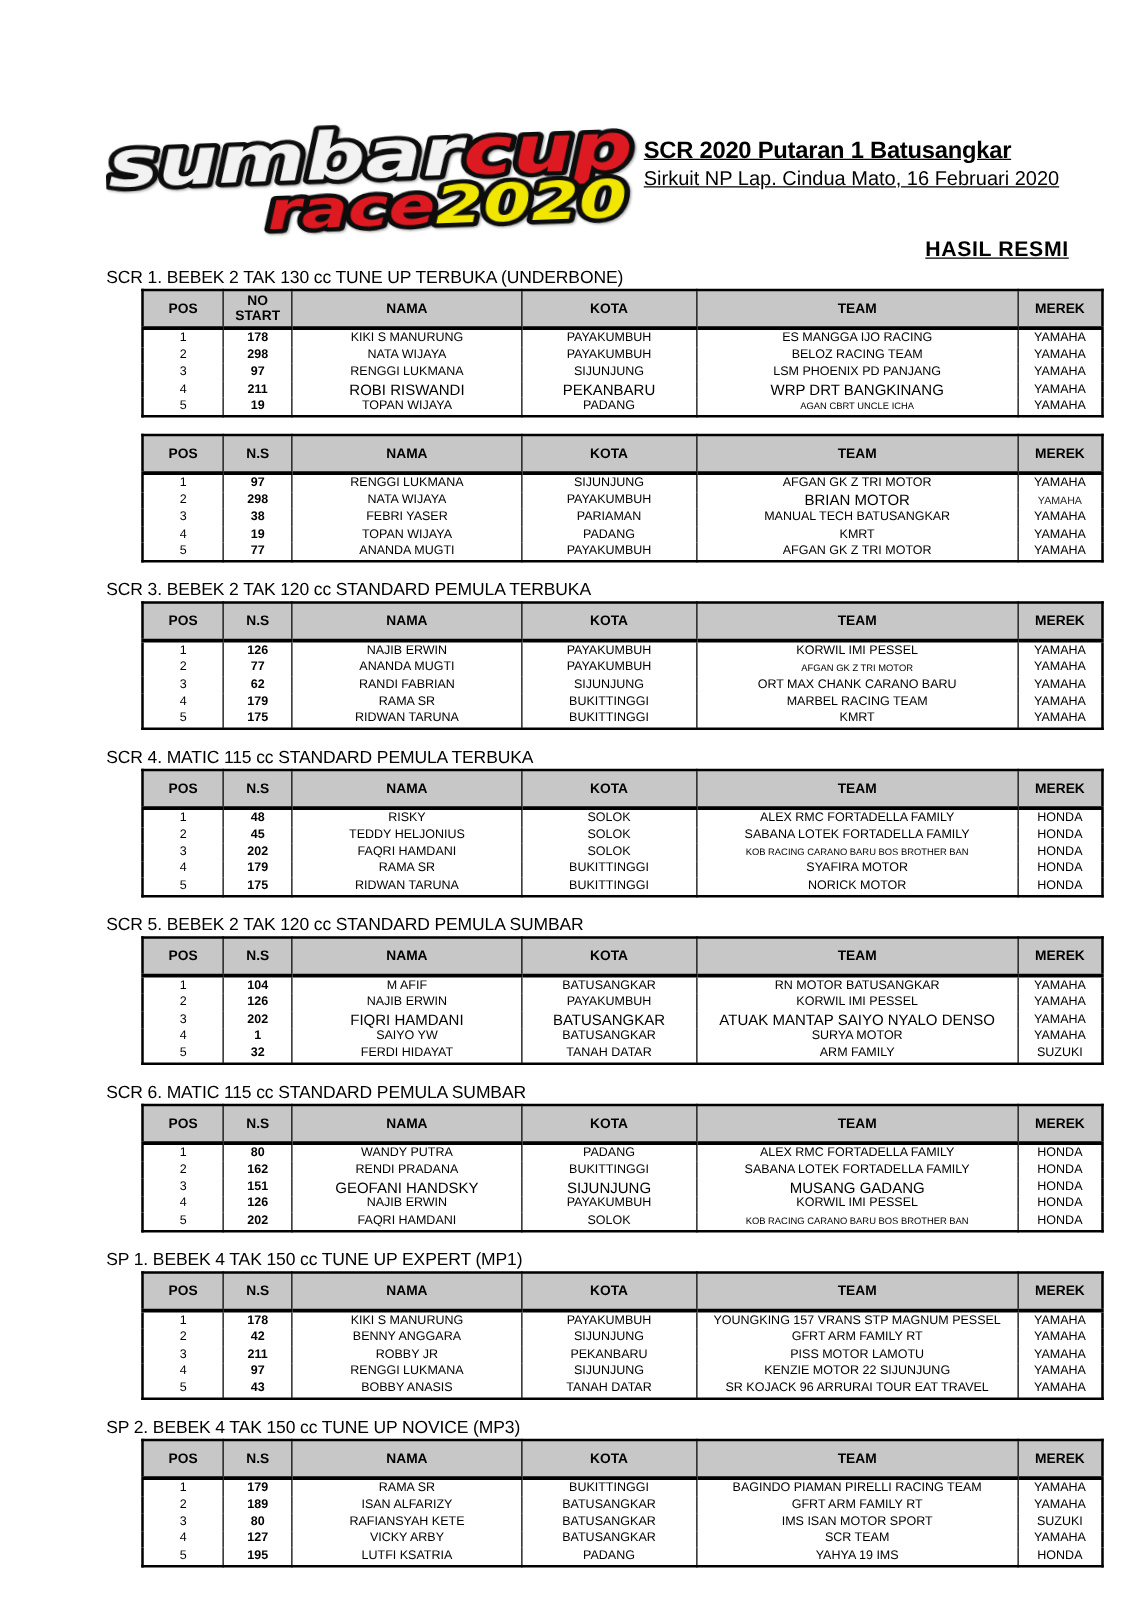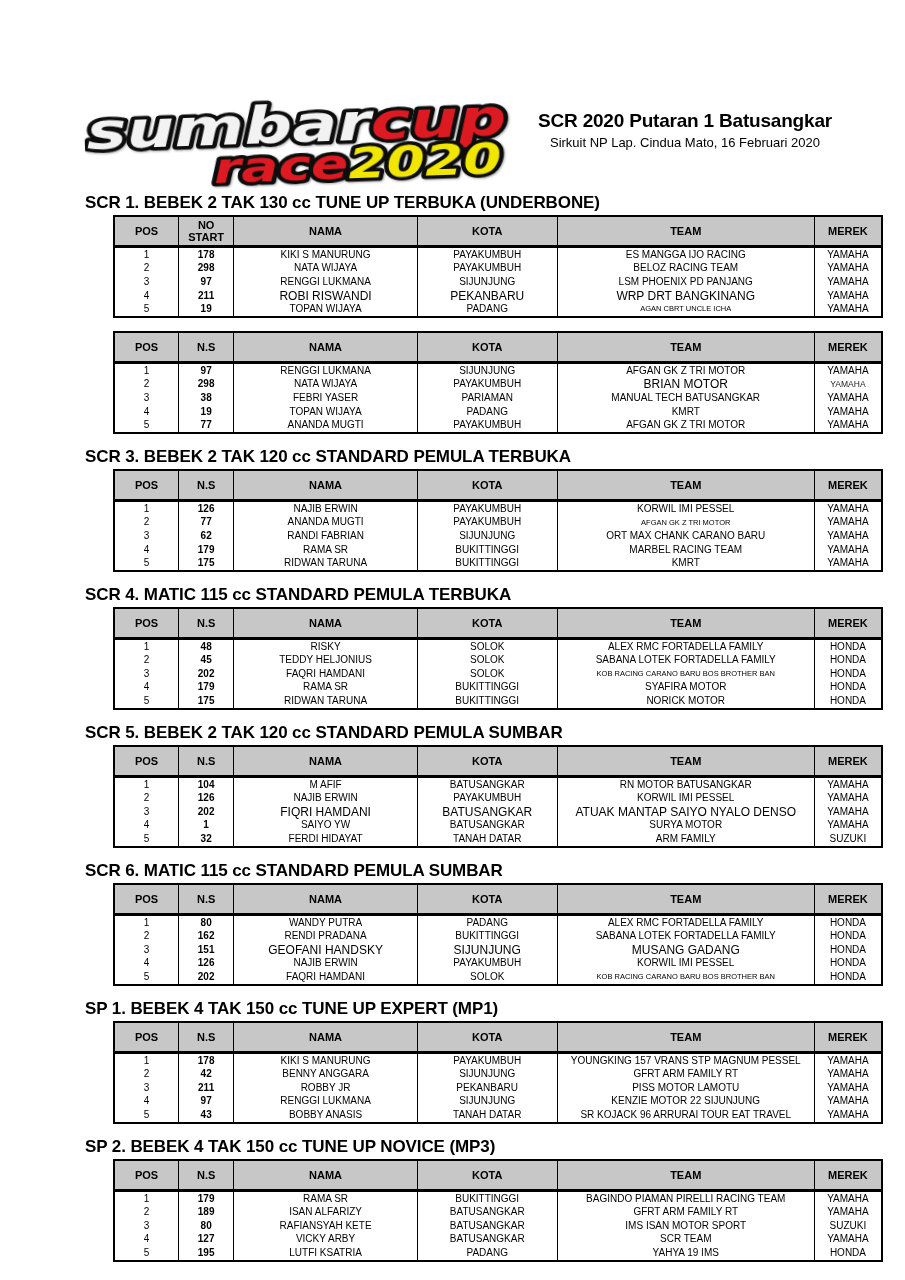--- a/index.html
+++ b/index.html
@@ -3,27 +3,27 @@
 <meta charset="utf-8">
 <style>
   html,body{margin:0;padding:0;background:#e8e8e8;}
   .page{
     width:905px;height:1280px;background:#ffffff;position:relative;overflow:hidden;
     font-family:"Liberation Sans", sans-serif;color:#000;margin:0 auto;
   }
   .content{position:absolute;left:85px;top:98px;width:770px;}
   .header-row{display:flex;justify-content:space-between;align-items:flex-start;height:92px;}
   .logo-wrap{width:430px;margin-top:-4px;transform:rotate(-2deg);filter:drop-shadow(1px 1px 1px #aaa);}
-  .event-info{text-align:center;padding-top:12px;flex:1;}
+  .event-info{text-align:left;padding-top:12px;flex:1;text-decoration:underline;}
   .event-title{font-size:19px;font-weight:bold;letter-spacing:-0.2px;}
-  .event-sub{font-size:13px;margin-top:3px;}
+  .event-sub{font-size:16px;margin-top:3px;}
   .hasil{text-align:right;font-size:17px;font-weight:bold;text-decoration:underline;letter-spacing:0.5px;margin-top:0;}
   .section{margin-top:13px;}
   .section:first-child{margin-top:3px;}
-  .section-title{font-size:17px;font-weight:bold;margin-bottom:2px;letter-spacing:-0.1px;}
+  .section-title{font-size:14px;font-weight:normal;margin-bottom:2px;letter-spacing:-0.1px;}
   table.results{width:100%;border-collapse:collapse;border:2px solid #000;table-layout:fixed;margin-left:28px;}
   table.results th{
     background:#c7c7c7;font-size:11px;font-weight:bold;border:1px solid #000;
     border-bottom:3px solid #000;height:26px;padding:1px 2px;line-height:1.1;text-align:center;
   }
   table.results td{
     font-size:10px;height:13.6px;padding:0 5px;border-left:1px solid #000;border-right:1px solid #000;
     line-height:1;white-space:nowrap;overflow:hidden;text-align:center;vertical-align:middle;
   }
   td.c-pos{font-size:10px;}
@@ -49,20 +49,21 @@
             <tspan fill="#dd1a21">race</tspan><tspan fill="#f0e600">2020</tspan>
           </text>
         </svg>
       </div>
       <div class="event-info">
         <div class="event-title">SCR 2020 Putaran 1 Batusangkar</div>
         <div class="event-sub">Sirkuit NP Lap. Cindua Mato, 16 Februari 2020</div>
       </div>
     </div>
 
+    <div class="hasil">HASIL RESMI</div>
 
     <div id="sections">
         <div class="section">
           <div class="section-title">SCR 1. BEBEK 2 TAK 130 cc TUNE UP TERBUKA (UNDERBONE)</div>
           <table class="results">
             <colgroup>
               <col style="width: 8.4%;">
               <col style="width: 7.2%;">
               <col style="width: 23.9%;">
               <col style="width: 18.2%;">

